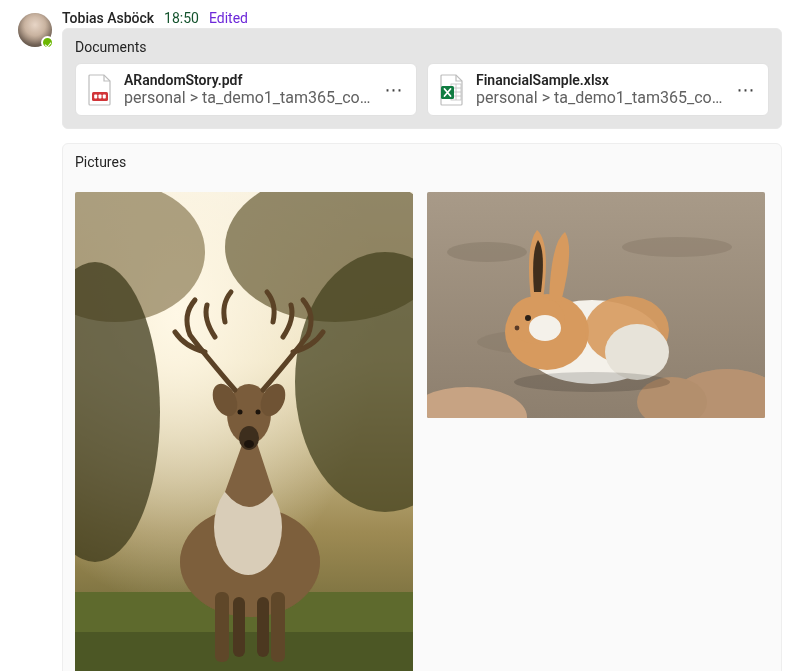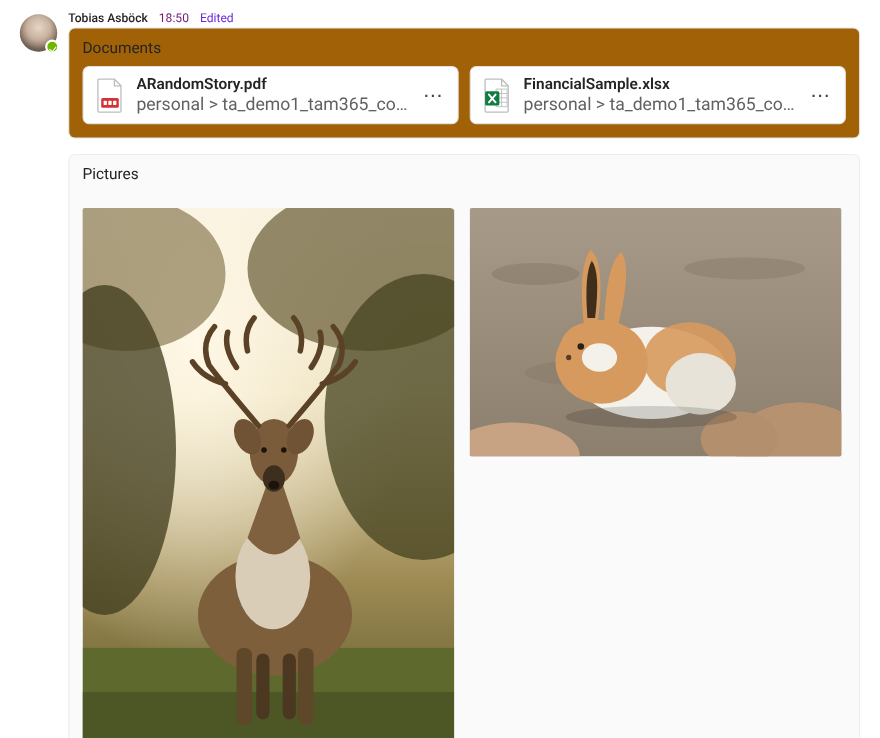--- a/index.html
+++ b/index.html
@@ -61,31 +61,31 @@
     transform: rotate(40deg);
   }
   .main-col {
     flex: 1 1 auto;
     min-width: 0;
   }
   .meta-line {
     display: flex;
     align-items: center;
     gap: 10px;
-    font-size: 11px;
+    font-size: 14px;
     color: #424242;
     text-align: right;
   }
   .meta-name { font-weight: 500; color: #242424; }
-  .meta-time { color: #701a75; }
+  .meta-time { color: #14532d; }
   .meta-edited { color: #6d28d9; }
 
   .section-box {
     margin-top: 2px;
-    background: #a16207;
+    background: #e5e5e5;
     border: 1px solid #e8e8e8;
     border-radius: 6px;
     padding: 10px 12px 12px 12px;
   }
   .section-title {
     font-size: 14px;
     font-weight: 400;
     color: #242424;
     margin-bottom: 8px;
   }

